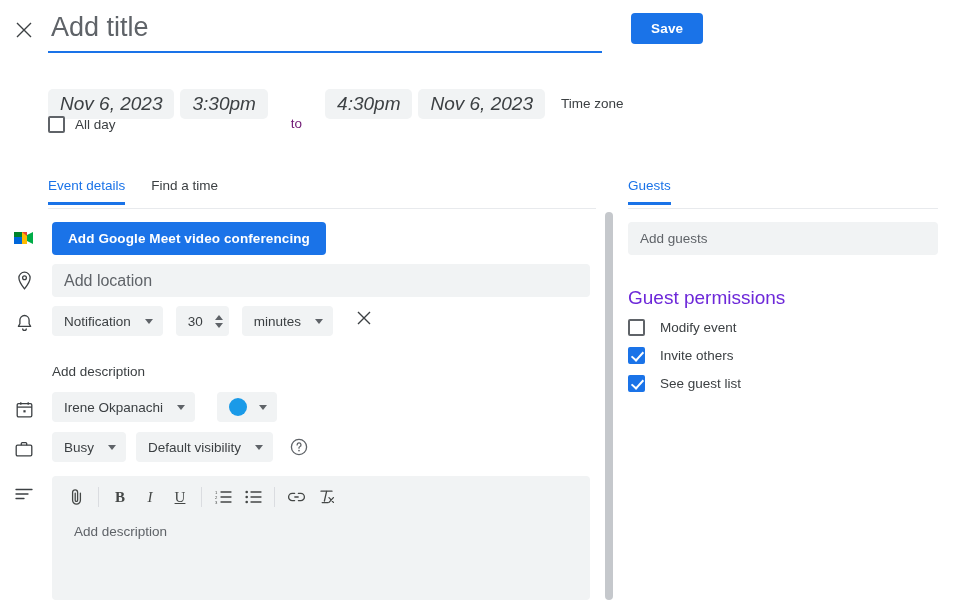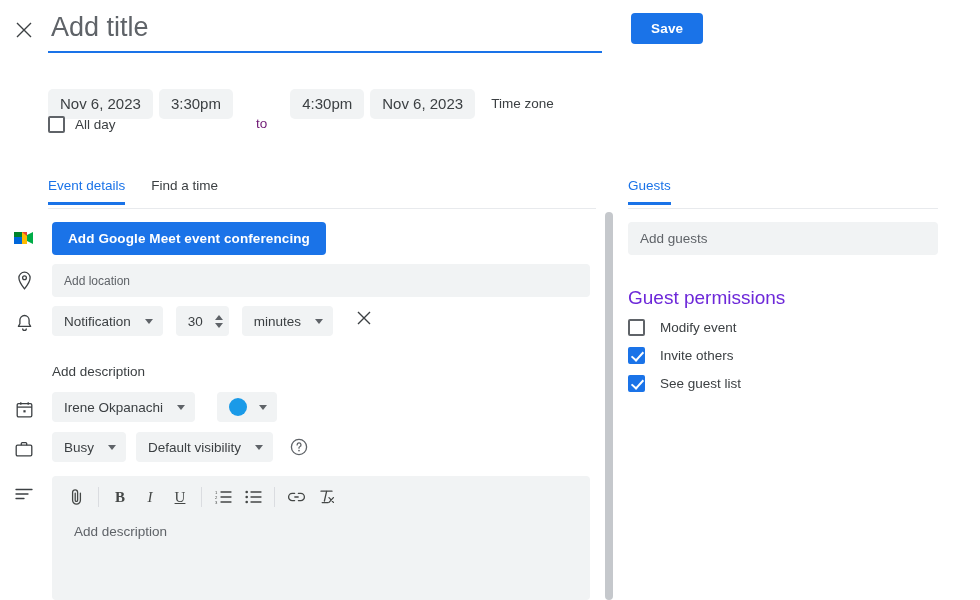--- a/index.html
+++ b/index.html
@@ -75,24 +75,25 @@
     gap: 0px;
   }
   .chip {
     background: #f1f3f4;
     border: none;
     border-radius: 5px;
     height: 30px;
     padding: 0 12px;
     display: flex; align-items: center;
     font-family: "Liberation Sans", sans-serif;
-    font-size: 15px;
+    font-size: 19px;
     color: #3c4043;
     cursor: pointer;
     white-space: nowrap;
+    font-style: italic;
   }
   .to-label {
     font-size: 13.5px;
     color: #701a75;
     padding: 0 23px;
     margin-top: 40px;
   }
   .tz-label {
     font-size: 13.5px;
     color: #3c4043;
@@ -213,21 +214,21 @@
 
   .location-field {
     position: absolute;
     left: 52px; top: 52px;
     width: 538px; height: 33px;
     background: #f1f3f4;
     border: none;
     border-radius: 4px;
     padding: 0 12px;
     font-family: "Liberation Sans", sans-serif;
-    font-size: 12px;
+    font-size: 16px;
     color: #3c4043;
     outline: none;
   }
   .location-field::placeholder { color: #5f6368; opacity: 1; }
 
   .notif-row {
     position: absolute;
     left: 52px; top: 94px;
     display: flex; align-items: flex-start; gap: 13px;
   }
@@ -449,21 +450,21 @@
 
     <div class="gutter-icon" style="top:14px;">
       <svg width="22" height="18" viewBox="0 0 22 18">
         <path d="M1 3h8v5H1z" fill="#00832d"></path>
         <path d="M1 8h8v7H1z" fill="#0066da"></path>
         <path d="M9 3h5v12H9z" fill="#ffba00"></path>
         <path d="M9 3l5 4V3z" fill="#e94235"></path>
         <path d="M14 6l6-3v12l-6-3z" fill="#00ac47"></path>
       </svg>
     </div>
-    <button class="meet-button">Add Google Meet event conferencing</button>
+    <button class="meet-button">Add Google Meet video conferencing</button>
 
     <div class="gutter-icon" style="top:57px;">
       <svg width="17" height="20" viewBox="0 0 17 20">
         <path d="M8.5 1.2c-3.1 0-5.6 2.5-5.6 5.6 0 4.2 5.6 11 5.6 11s5.6-6.8 5.6-11c0-3.1-2.5-5.6-5.6-5.6z" fill="none" stroke="#3c4043" stroke-width="1.3"></path>
         <circle cx="8.5" cy="6.8" r="1.9" fill="none" stroke="#3c4043" stroke-width="1.3"></circle>
       </svg>
     </div>
     <input class="location-field" type="text" value="" placeholder="Add location" style="">
 
     <div class="gutter-icon" style="top:99px;">

